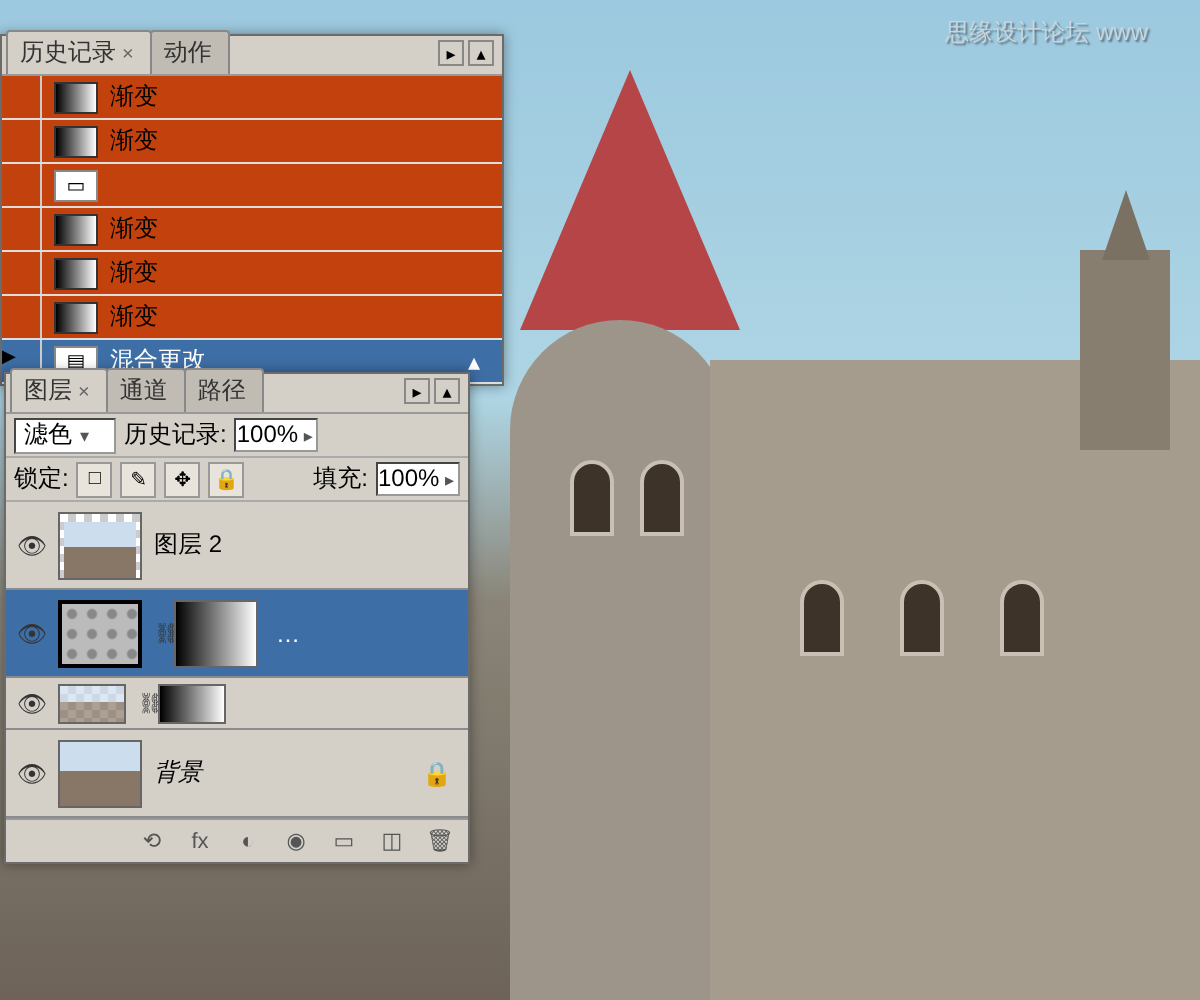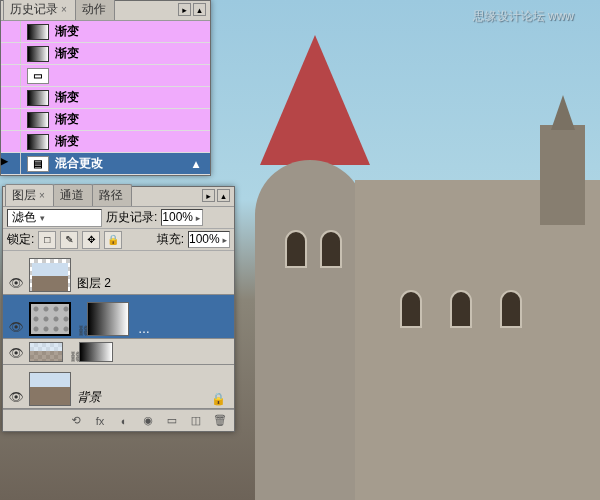--- a/index.html
+++ b/index.html
@@ -11,50 +11,50 @@
 .tower { position:absolute; top:160px; left:255px; width:110px; height:340px; background:#9d9589; border-radius:55px 55px 0 0; }
 .main { position:absolute; top:180px; left:355px; width:250px; height:320px; background:#a59c8e; }
 .tower2 { position:absolute; top:125px; right:15px; width:45px; height:100px; background:#877e70; }
 .spire { position:absolute; top:95px; right:25px; width:0; height:0; border-left:12px solid transparent; border-right:12px solid transparent; border-bottom:35px solid #7a7163; }
 .win { position:absolute; width:22px; height:38px; background:#3d3328; border:2px solid #c8c0b2; border-radius:11px 11px 0 0; }
 
 .watermark { position:absolute; top:8px; right:26px; color:#c8d5dc; font-size:11px; text-align:right; text-shadow:1px 1px 1px #5a7080; }
 
 
 .panel { position:absolute; background:#d4d0c8; border:1px solid #6b6b6b; box-shadow:0 0 6px rgba(0,0,0,.4); }
-.history { top:0; left:0; width:211px; }
+.history { top:17px; left:0; width:252px; }
 .layers { top:186px; left:2px; width:233px; }
 
 .tabbar { height:20px; background:#d4d0c8; display:flex; align-items:flex-end; padding:2px 2px 0 2px; position:relative; border-bottom:1px solid #999; }
 .tab { padding:2px 8px 2px 6px; background:#c0bcb4; border:1px solid #888; border-bottom:none; border-radius:2px 2px 0 0; margin-right:-1px; color:#333; cursor:default; position:relative; }
 .tab.active { background:#d4d0c8; z-index:2; }
 .tab .x { margin-left:3px; color:#666; font-size:10px; }
 .ctrls { position:absolute; right:4px; top:2px; display:flex; gap:2px; }
 .ctrls span { width:13px; height:13px; border:1px solid #888; background:#d4d0c8; display:flex; align-items:center; justify-content:center; font-size:9px; cursor:default; }
 
-.hlist { background:#f0abfc;font-weight:bold; }
+.hlist { background:#c2410c; }
 .hrow { height:22px; display:flex; align-items:center; border-bottom:1px solid #ddd; }
 .hrow .cb { width:20px; height:100%; border-right:1px solid #ccc; }
 .hrow .ico { width:22px; height:16px; margin:0 6px; border:1px solid #333; background:linear-gradient(90deg,#000,#fff); display:flex; align-items:center; justify-content:center; }
 .hrow .ico.mask { background:#fff; border:1px solid #888; font-size:10px; }
 .hrow .lbl { flex:1; color:#000; }
 .hrow.sel { background:#3d6ea5; }
 .hrow.sel .lbl { color:#fff; }
 .arrow { position:absolute; right:6px; width:11px; color:#fff; }
 .tri { color:#000; font-size:9px; margin-right:2px; }
 
 .optrow { height:22px; display:flex; align-items:center; padding:2px 4px; gap:4px; border-bottom:1px solid #aaa; background:#d4d0c8; }
 .sel-box { height:18px; border:1px inset #999; background:#fff; padding:0 4px; display:flex; align-items:center; }
 .sel-box .dd { margin-left:4px; font-size:9px; color:#555; }
 .num { width:42px; height:17px; border:1px inset #999; background:#fff; text-align:right; padding-right:14px; position:relative; line-height:15px; }
 .num::after { content:"▸"; position:absolute; right:2px; top:1px; font-size:9px; color:#555; }
 .lockbtn { width:18px; height:18px; border:1px solid #999; background:#e8e4dc; display:flex; align-items:center; justify-content:center; font-size:10px; }
 
 .llist { background:#d4d0c8; }
-.lrow { display:flex; align-items:flex-end; height:44px; border-bottom:1px solid #8b8b8b; padding:2px 4px; }
+.lrow { display:flex; align-items:center; height:44px; border-bottom:1px solid #8b8b8b; padding:2px 4px; }
 .lrow.sel { background:#3d6ea5; color:#fff; }
 .lrow.small { height:26px; }
 .eye { width:18px; height:18px; margin-right:4px; display:flex; align-items:center; justify-content:center; }
 .eye::before { content:"👁"; font-size:12px; color:#333; }
 .thumb { width:42px; height:34px; border:1px solid #666; background:#fff; margin-right:6px; position:relative; flex-shrink:0; }
 .thumb.sel { border:2px solid #000; box-shadow:0 0 0 1px #fff inset; }
 .thumb.small { width:34px; height:20px; }
 .checker { background:repeating-conic-gradient(#ccc 0 25%,#fff 0 50%) 0 0/8px 8px; }
 .thumb .timg { position:absolute; inset:0; }
 .castle-thumb { background:linear-gradient(180deg,#cde 45%,#876 45%); }
@@ -139,21 +139,21 @@
   <div class="tabbar">
     <div class="tab active"><span>图层</span><span class="x">×</span></div>
     <div class="tab">通道</div>
     <div class="tab">路径</div>
     <div class="ctrls">
       <span>▸</span>
       <span>▴</span>
     </div>
   </div>
   <div class="optrow">
-    <div class="sel-box" style="width:95px">
+    <div class="sel-box" style="width:51px">
         <span>滤色</span>
         <span class="dd">▾</span>
       </div>
     <span>历史记录:</span>
     <div class="num">100%</div>
   </div>
   <div class="optrow">
     <span>锁定:</span>
     <div class="lockbtn">□</div>
     <div class="lockbtn">✎</div>

